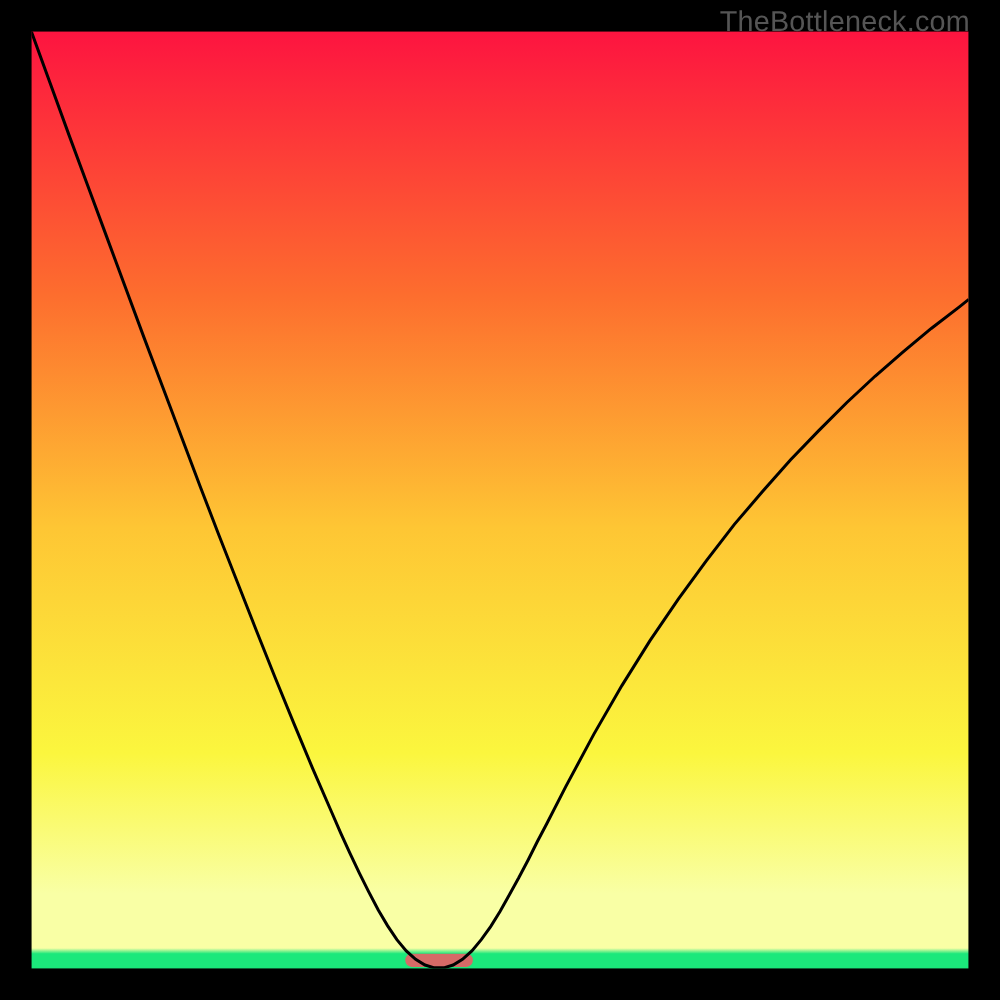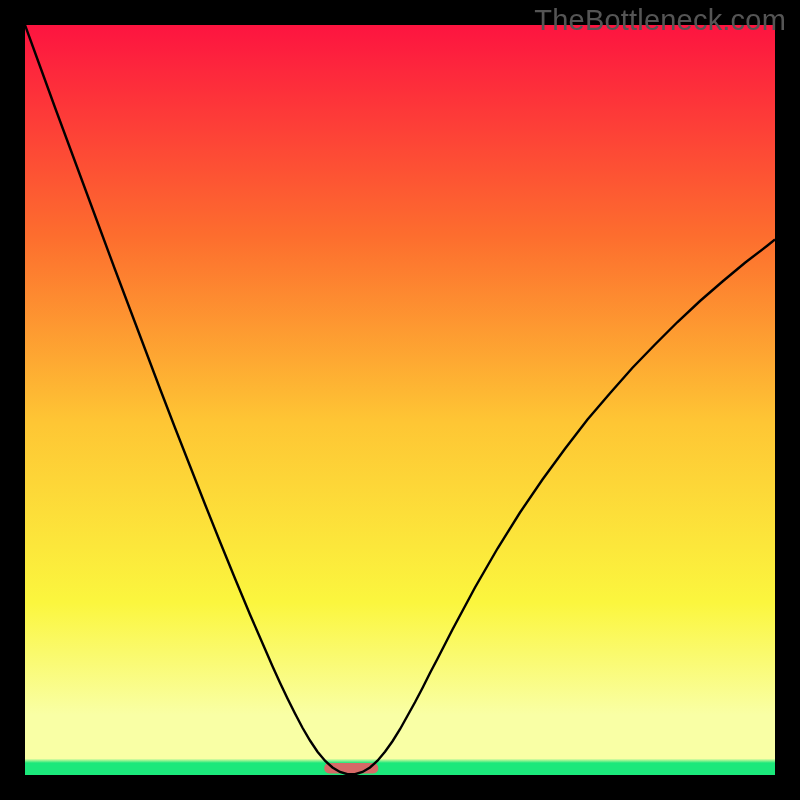--- a/index.html
+++ b/index.html
@@ -20,23 +20,23 @@
     width: 750px;
     height: 750px;
     overflow: hidden;
   }
 
   .plot svg { display: block; }
 
   .watermark {
     position: absolute;
     top: 4px;
-    right: 14px;
+    right: 24px;
     color: #555;
-    font-size: 29px;
+    font-size: 23px;
     font-weight: 400;
     letter-spacing: 0.2px;
   }
 </style>
 </head>
 <body>
 
 <div class="frame">
 
   <div class="plot">

